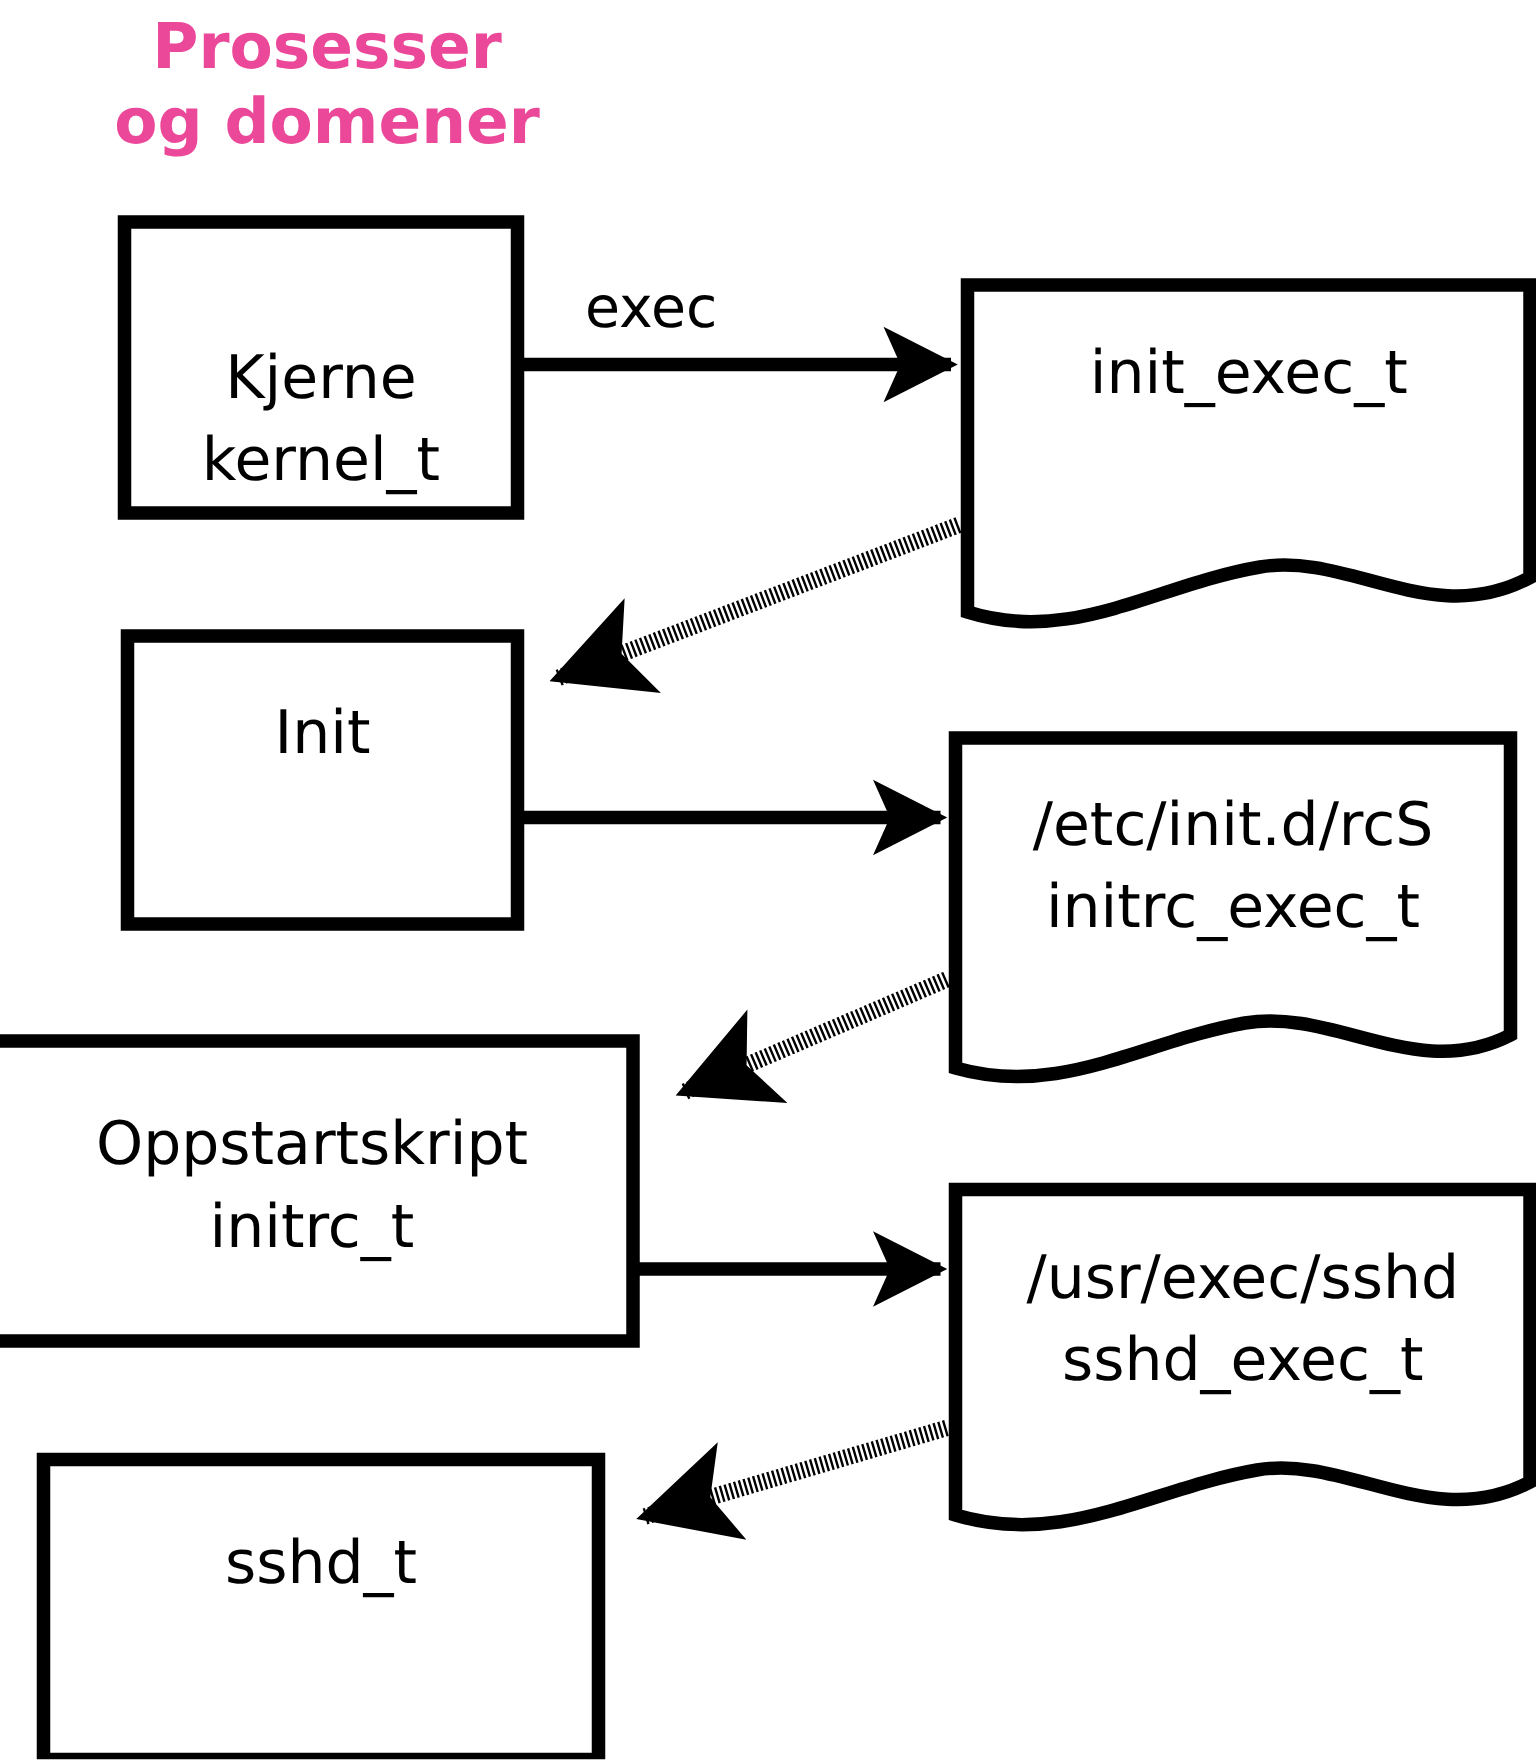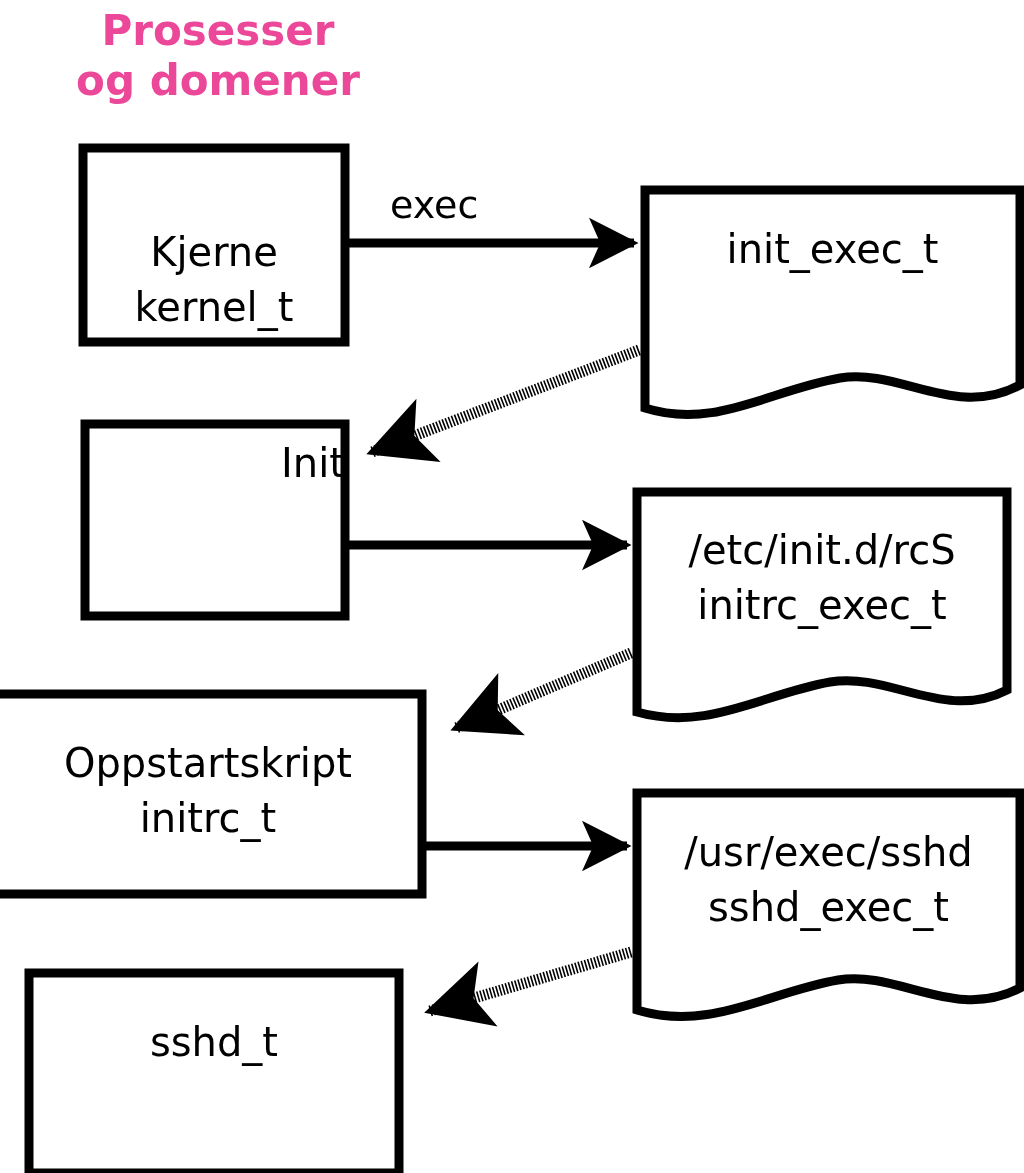--- a/index.html
+++ b/index.html
@@ -109,21 +109,21 @@
     <span>Prosesser</span><br>
     <span>og domener</span>
   </div>
 
 
   <div class="node-label" style="left:83px; top:185px; width:262px;margin-top:40px;">
     <span class="l1">Kjerne</span>
     <span class="l2">kernel_t</span>
   </div>
 
-  <div class="node-label" style="left:85px; top:436px; width:260px;text-align:right;">
+  <div class="node-label" style="left:85px; top:462px; width:260px;">
     <span class="l1">Init</span>
   </div>
 
   <div class="node-label" style="left:-6px; top:736px; width:428px;">
     <span class="l1">Oppstartskript</span>
     <span class="l2">initrc_t</span>
   </div>
 
   <div class="node-label" style="left:29px; top:1015px; width:370px;">
     <span class="l2">sshd_t</span>

